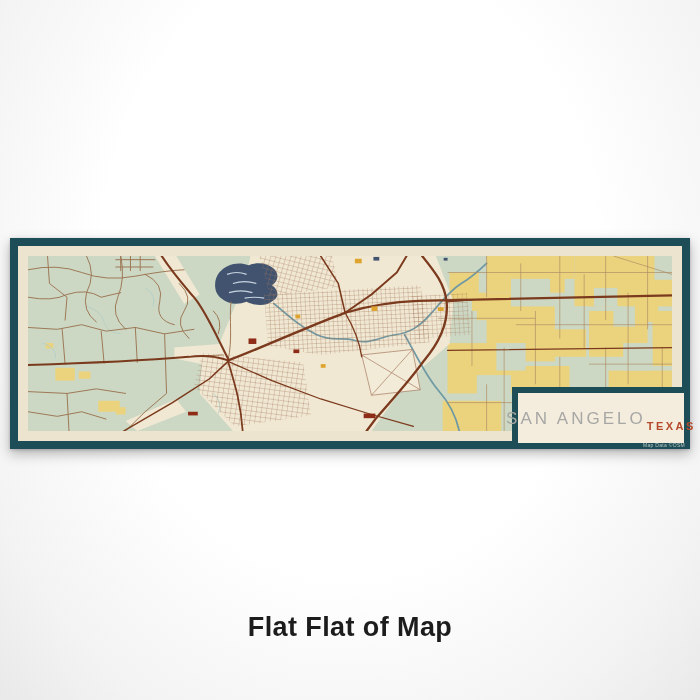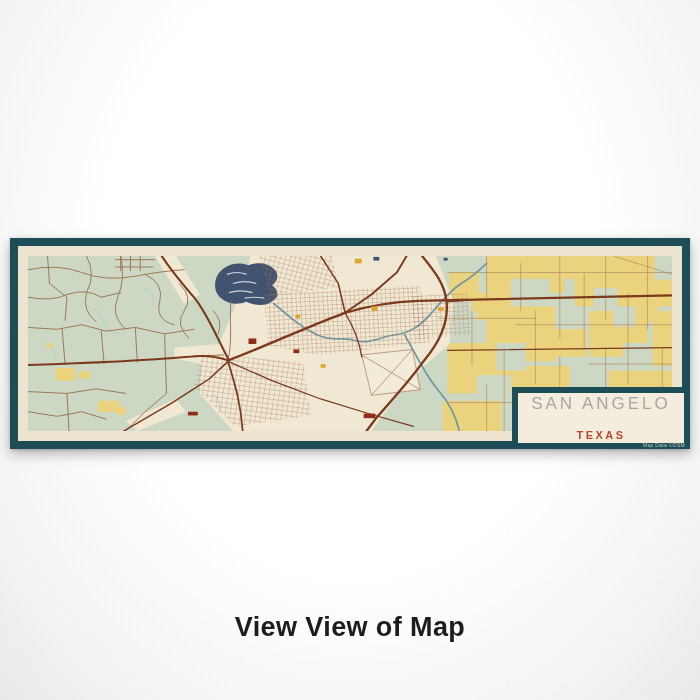--- a/index.html
+++ b/index.html
@@ -24,21 +24,21 @@
   .map-canvas{
     position:absolute;inset:10px;overflow:hidden;background:#ccd8c4;
   }
   .map-canvas svg{display:block;width:100%;height:100%;}
   .plate{
     position:absolute;right:0;bottom:0;width:178px;height:62px;
     background:#1d4d57;
   }
   .plate-inner{
     position:absolute;inset:6px;background:#f4ecdd;
-    display:flex;flex-direction:column;align-items:center;justify-content:center;
+    display:flex;flex-direction:row;align-items:center;justify-content:center;
     gap:1px;
   }
   .plate-title{
     font-size:17px;font-weight:400;color:#a7a7a5;
     letter-spacing:3px;white-space:nowrap;line-height:1;
   }
   .plate-subtitle{
     font-size:11px;font-weight:700;color:#b54a2b;
     letter-spacing:2.5px;line-height:1;margin-top:17px;
   }
@@ -222,14 +222,14 @@
     <div class="plate">
       <div class="plate-inner">
         <div class="plate-title">SAN ANGELO</div>
         <div class="plate-subtitle">TEXAS</div>
       </div>
     </div>
 
     <div class="attribution">Map Data ©OSM</div>
   </div>
 
-  <div class="caption">View View of Map</div>
+  <div class="caption">Flat Flat of Map</div>
 </div>
 
 </body></html>

